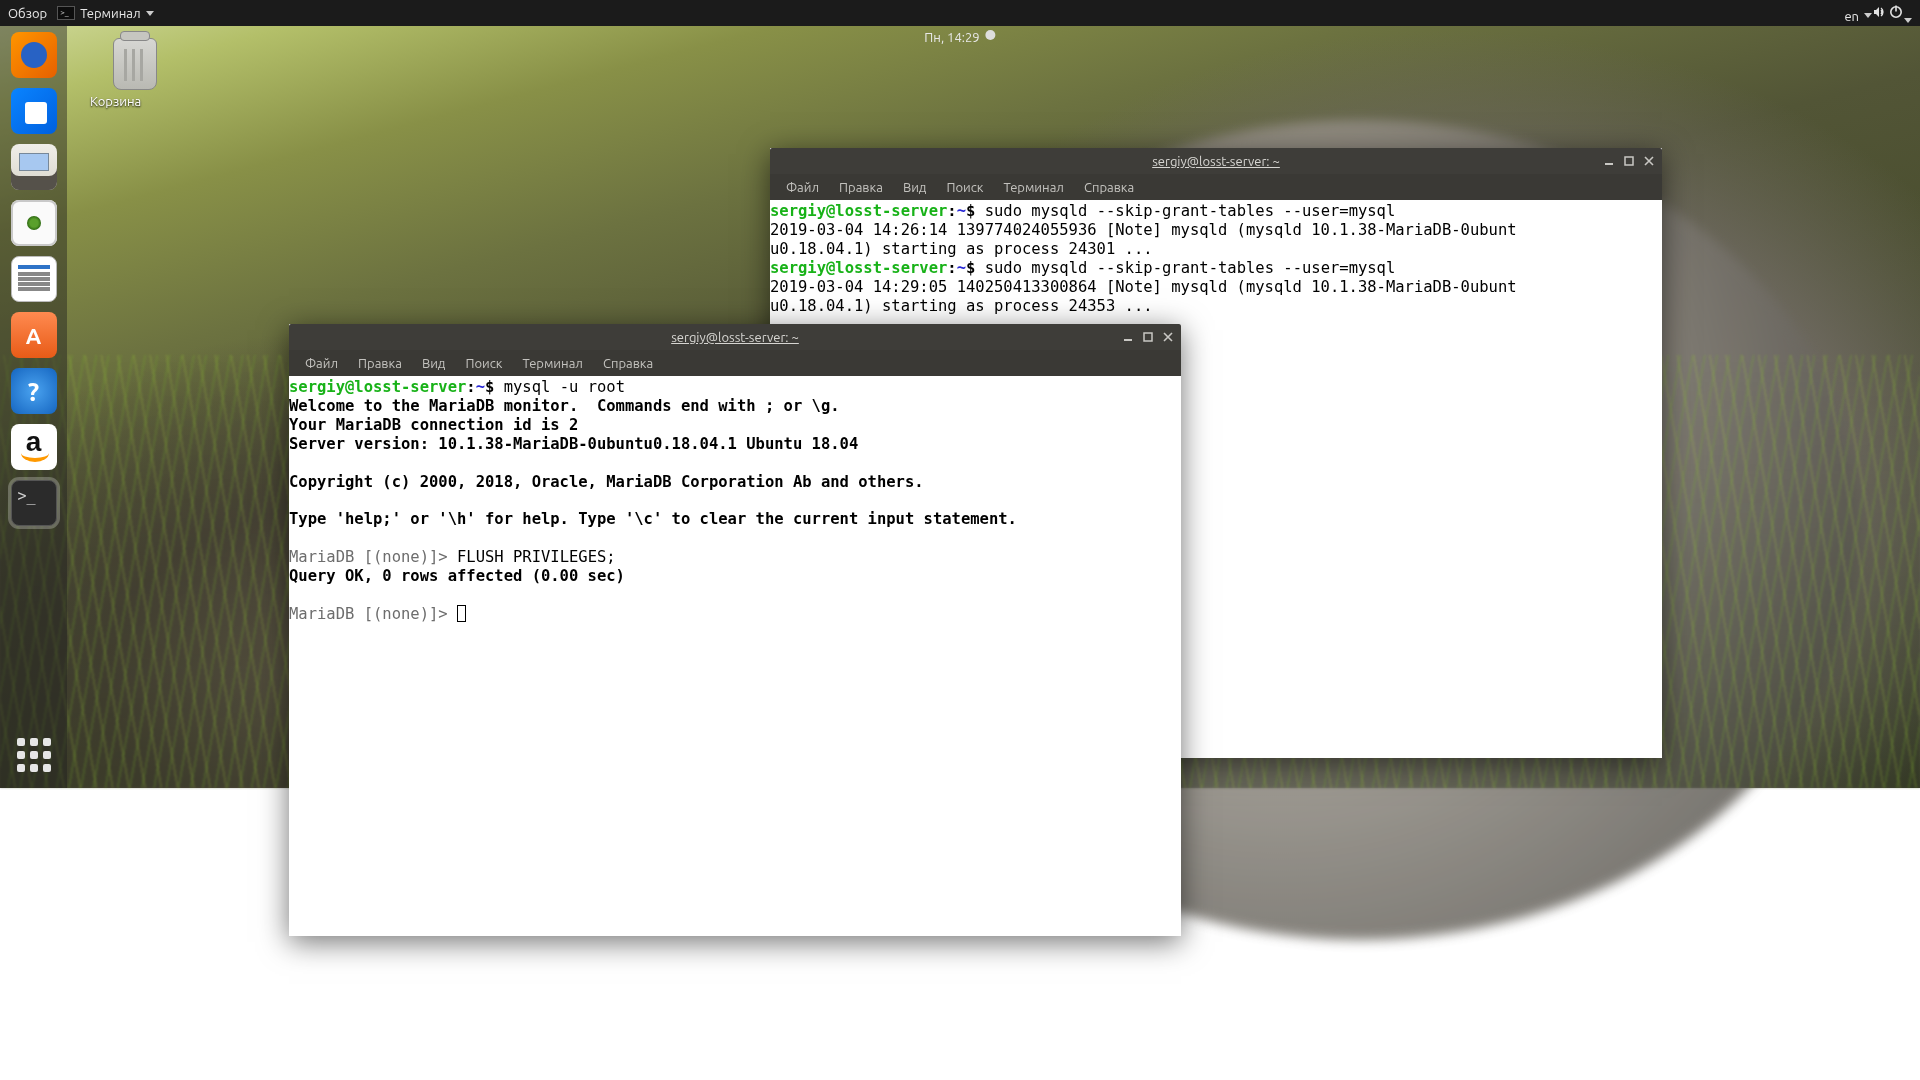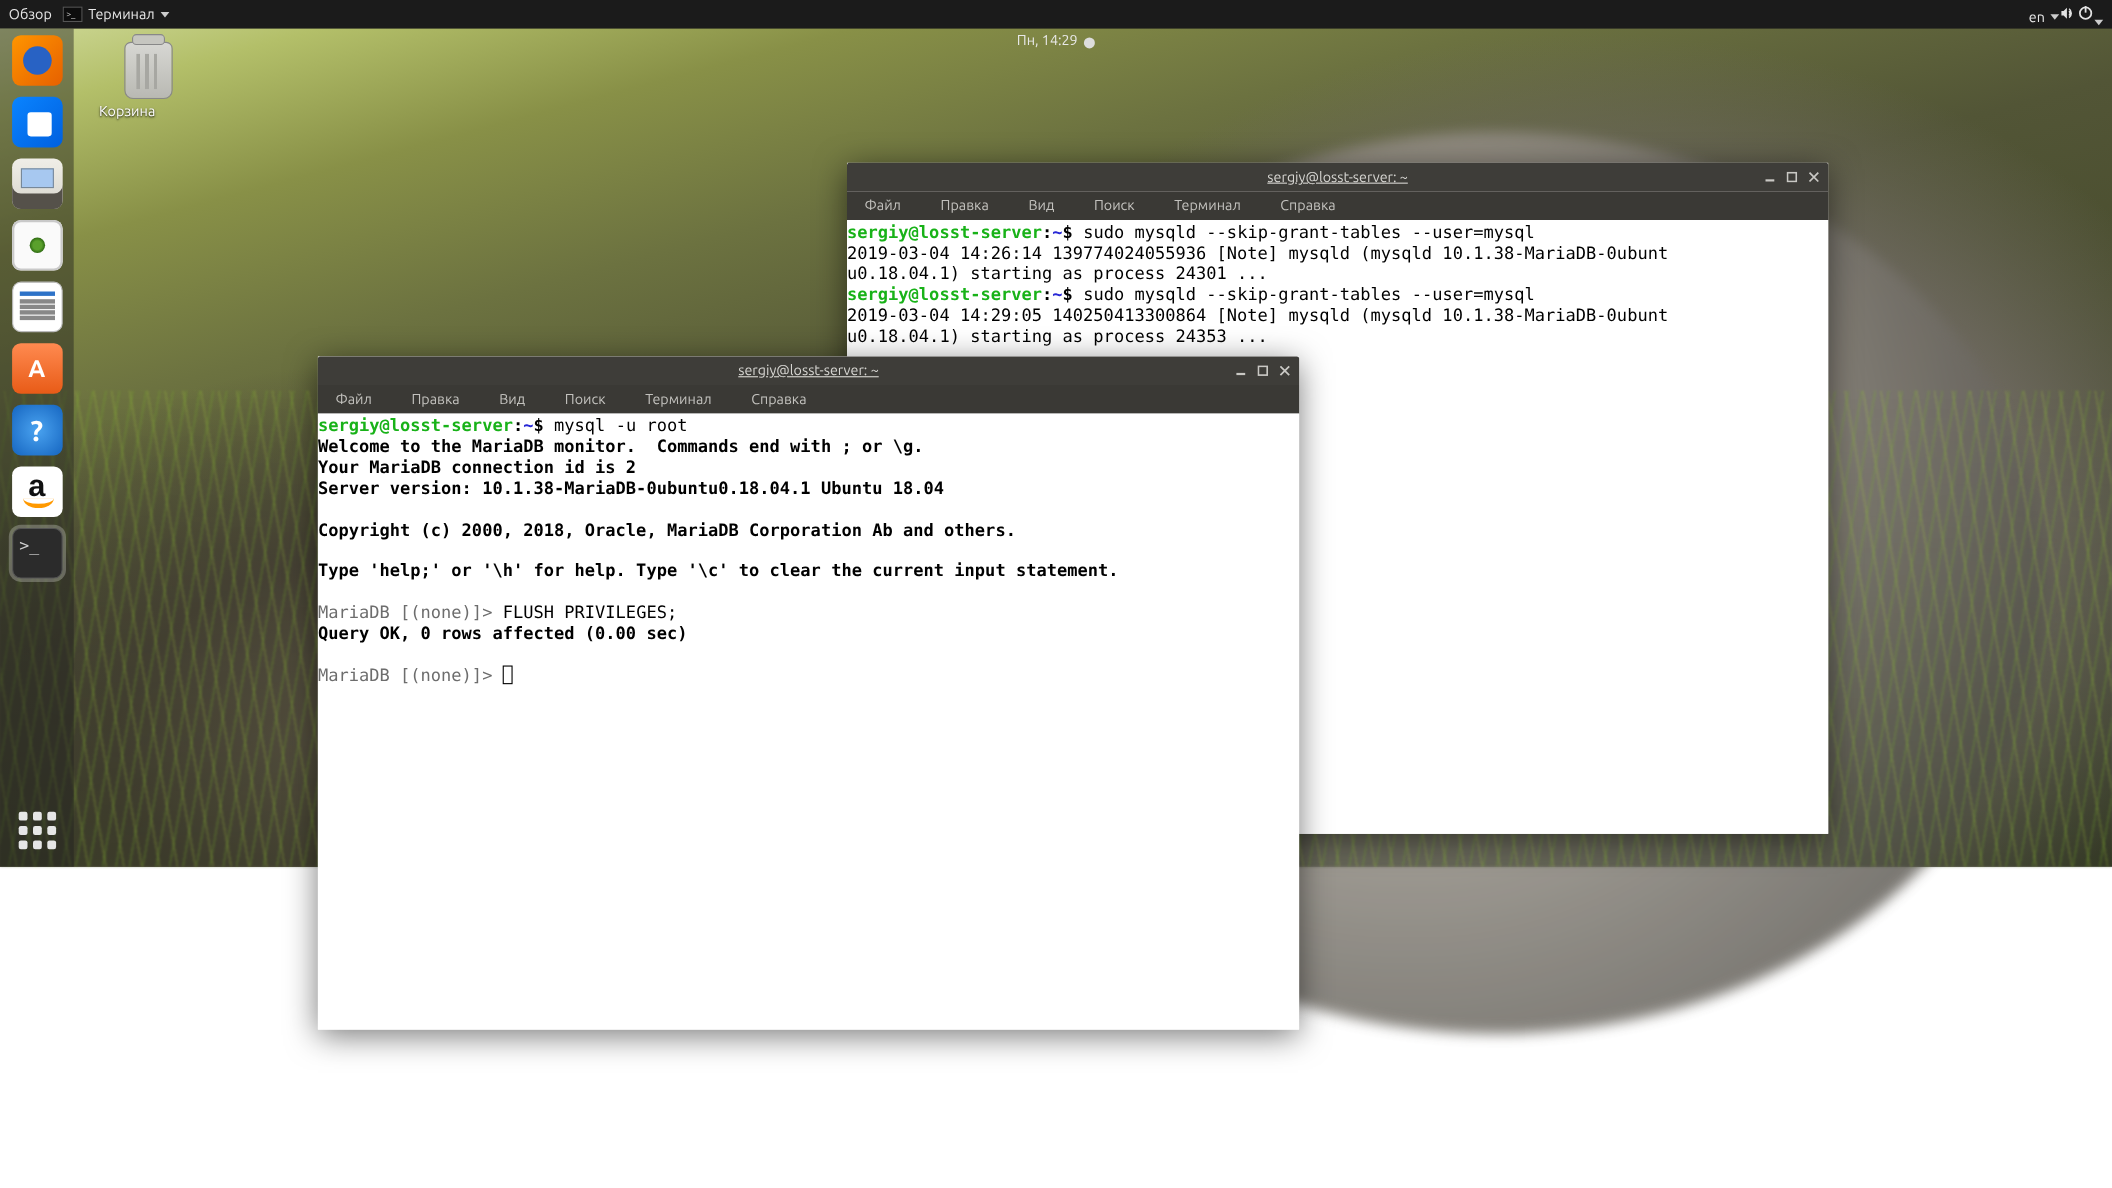--- a/index.html
+++ b/index.html
@@ -36,21 +36,21 @@
   .topbar {
     position: absolute; top:0; left:0; right:0; height:26px;
     background: #1b1b1b;
     color: #e8e8e8;
     display:flex; align-items:center;
     font-size:13px;
     padding: 0 8px;
     z-index: 100;
   }
   .topbar .left { display:flex; align-items:center; gap:10px; }
-  .topbar .center { position:absolute; left:50%; transform:translateX(-50%); display:flex; align-items:flex-end; gap:6px;margin-top:47px;}
+  .topbar .center { position:absolute; left:50%; transform:translateX(-50%); display:flex; align-items:flex-start; gap:6px;margin-top:47px;}
   .topbar .right { margin-left:auto; display:flex; align-items:flex-end; }
   .topbar .term-icon {
     width:18px; height:14px; background:#0d0d0d; border:1px solid #555; display:flex; align-items:center; justify-content:flex-start;
   }
   .topbar .term-icon::before { content:">_"; font-size:8px; color:#ccc; padding-left:2px; line-height:12px; }
   .topbar .menu-label { display:flex; align-items:center; gap:5px; cursor:pointer; }
   .tri-down { width:0; height:0; border-left:4px solid transparent; border-right:4px solid transparent; border-top:5px solid #ccc; }
   .dot { width:10px; height:10px; border-radius:50%; background:#ddd; }
   .speaker-icon, .power-icon {
     display:inline-block; color:#e2e2e2; font-size:14px;
@@ -113,21 +113,21 @@
   .titlebar {
     height:26px; background:#3e3d39; color:#d7d6d2;
     display:flex; align-items:center; justify-content:center;
     position:relative; font-size:13px;
     border-top-left-radius:2px; border-top-right-radius:2px;text-decoration:underline;
   }
   .titlebar .controls { position:absolute; right:4px; top:0; height:100%; display:flex; align-items:center; gap:2px; }
   .titlebar .ctrl { width:18px; height:18px; display:flex; align-items:center; justify-content:center; color:#c9c8c4; cursor:pointer; font-size:11px; }
   .menubar {
     height:26px; background:#3a3935; color:#c3c2be;
-    display:flex; align-items:flex-end; gap:16px; padding:0 6px;
+    display:flex; align-items:flex-end; gap:0; padding:0 6px;
     font-size:13px;
   }
   .menubar .mi { padding:0 10px; cursor:pointer; height:100%; display:flex; align-items:center; }
   .term-body {
     flex:1; background:#ffffff; color:#000;
     font-family: "DejaVu Sans Mono","Liberation Mono","Consolas",monospace;
     font-size:15.5px; line-height:1.22;
     padding: 2px 0 0 0;
     white-space:pre; overflow:hidden;
   }

